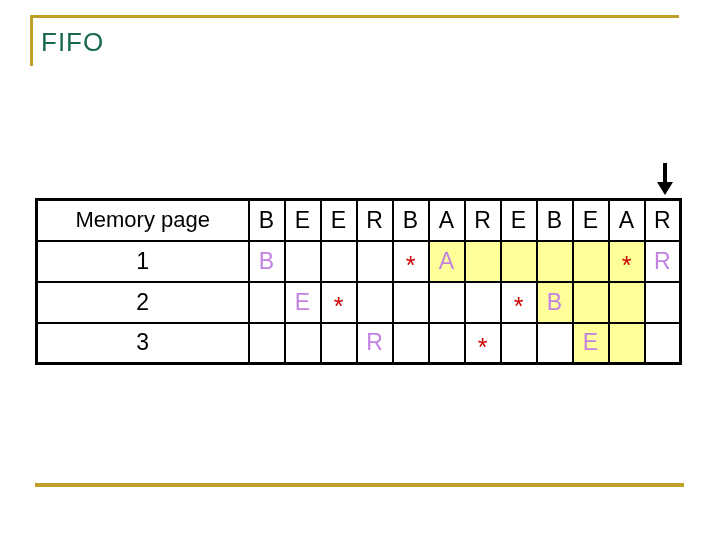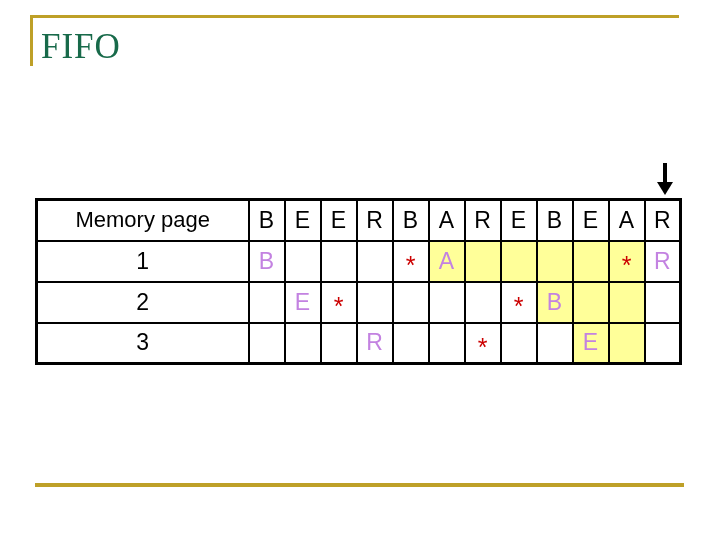--- a/index.html
+++ b/index.html
@@ -29,25 +29,25 @@
   .accent-bottom {
     position: absolute;
     left: 35px; top: 483px;
     width: 649px; height: 4px;
     background: var(--gold, #BEA028);
   }
 
   .title {
     position: absolute;
     left: 41px; top: 27px;
-    font-size: 35px;
+    font-size: 26px;
     font-weight: 400;
     letter-spacing: 1px;
     color: var(--green, #186A4A);
-    font-family: Liberation Serif, serif;
+    font-family: Liberation Sans, sans-serif;
   }
 
   .ref-arrow {
     position: absolute;
     left: 654px; top: 163px;
     width: 22px; height: 32px;
   }
 
   table.fifo {
     position: absolute;

